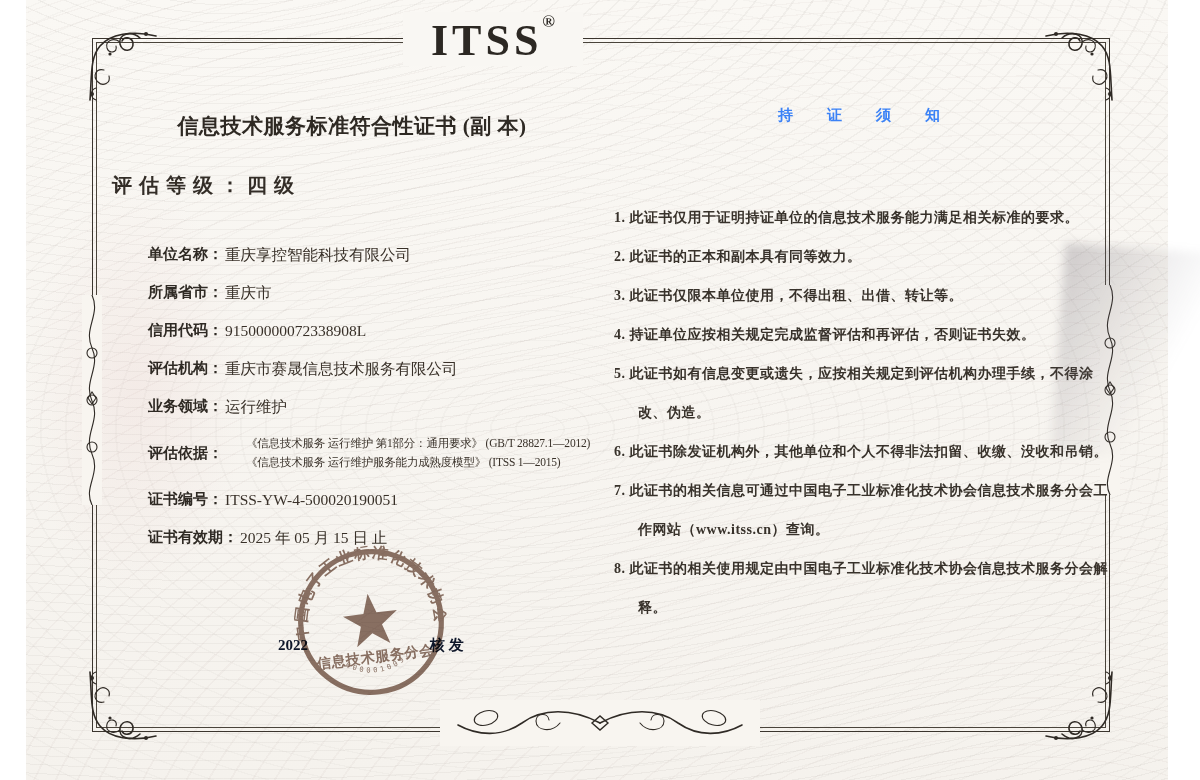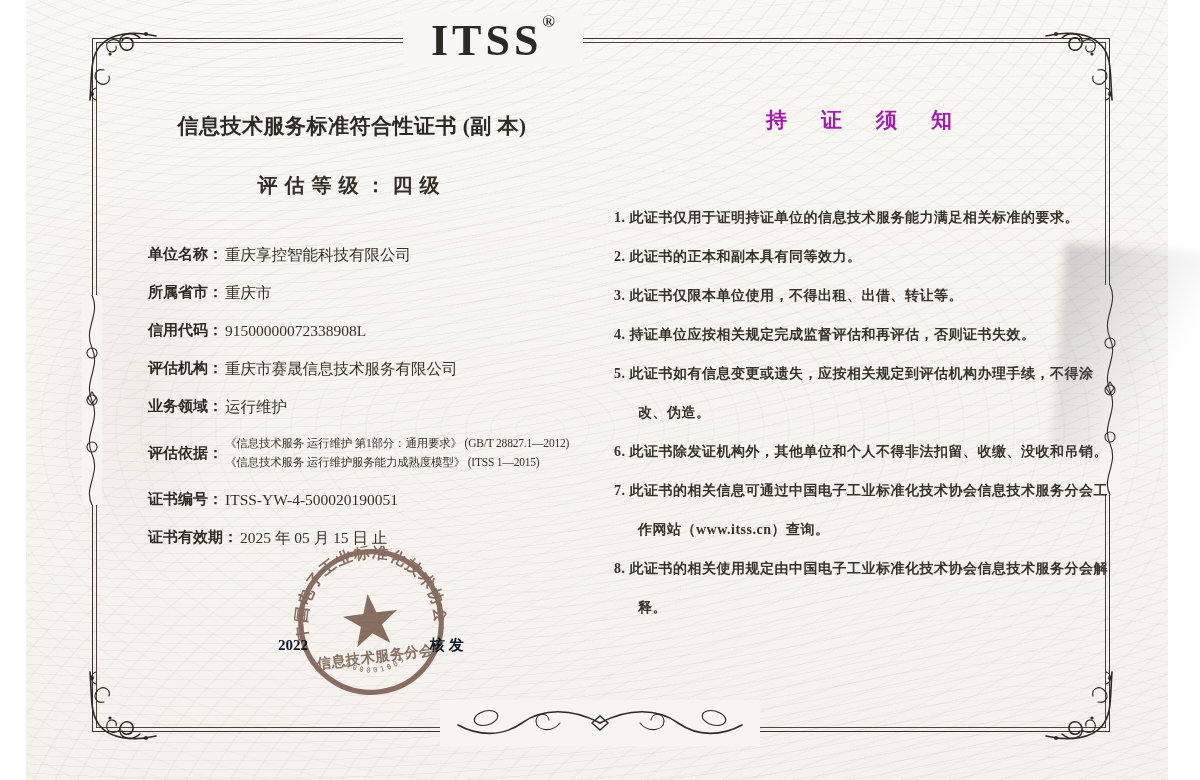--- a/index.html
+++ b/index.html
@@ -42,41 +42,41 @@
 
   
   .logo { position:absolute; left:0; top:12px; width:986px; text-align:center; z-index:3; }
   .logo-chip { display:inline-block; background:#f9f7f3; padding:0 28px;
                font-weight:bold; font-size:44px; letter-spacing:4px; color:#2c2823; }
   .logo-chip sup { font-size:17px; vertical-align:28px; letter-spacing:0; }
 
   
   .cert-title { position:absolute; left:112px; top:112px; width:480px; text-align:center;
                 font-size:21px; font-weight:bold; color:#2e2923; letter-spacing:0.5px; z-index:2; }
-  .grade { position:absolute; left:112px; top:172px; width:480px; text-align:center;
+  .grade { position:absolute; left:112px; top:172px; width:480px; 
            font-size:20px; font-weight:bold; letter-spacing:7px; color:#332d27; z-index:2; }
 
   .fields { position:absolute; left:148px; top:244px; width:444px; z-index:2; }
   .field { display:flex; align-items:center; margin-bottom:17px; line-height:21px; }
   .flabel { font-weight:bold; font-size:15px; white-space:nowrap; color:#2f2a24; }
   .fvalue { font-size:15.5px; color:#383028; padding-left:2px; }
   .field.basis .fvalue { font-size:11.5px; line-height:19px; letter-spacing:-0.2px; }
-  .field.basis .fvalue span { display:block; }
+  .field.basis .fvalue span { display:block;margin-left:21px; }
 
   .issue-line { position:absolute; left:278px; top:636px; z-index:2; font-size:15px;
                 font-weight:bold; color:#0f172a; }
   .issue-suffix { margin-left:118px; letter-spacing:4px; }
 
   .seal { position:absolute; left:295px; top:546px; width:152px; height:152px;
           transform:rotate(-7deg); opacity:0.88; mix-blend-mode:multiply; z-index:4; }
 
   
   .notice-title { position:absolute; left:612px; top:106px; width:494px; text-align:center;
-                  font-size:21px; font-weight:bold; letter-spacing:34px; text-indent:34px;
-                  color:#a21caf; z-index:2; }
+                  font-size:15px; font-weight:bold; letter-spacing:34px; text-indent:34px;
+                  color:#3b82f6; z-index:2; }
   .notice-items { position:absolute; left:614px; top:198px; width:494px; z-index:2; }
   .notice-items p { margin:0; font-size:14px; font-weight:bold; line-height:39px;
                     letter-spacing:0.5px; color:#38322b; padding-left:24px; text-indent:-24px; }
 
   svg .stroke { fill:none; stroke:#2f2a25; stroke-width:1.6; stroke-linecap:round; }
   svg .thin   { fill:none; stroke:#2f2a25; stroke-width:1.1; stroke-linecap:round; }
 </style>
 </head>
 <body>
 

